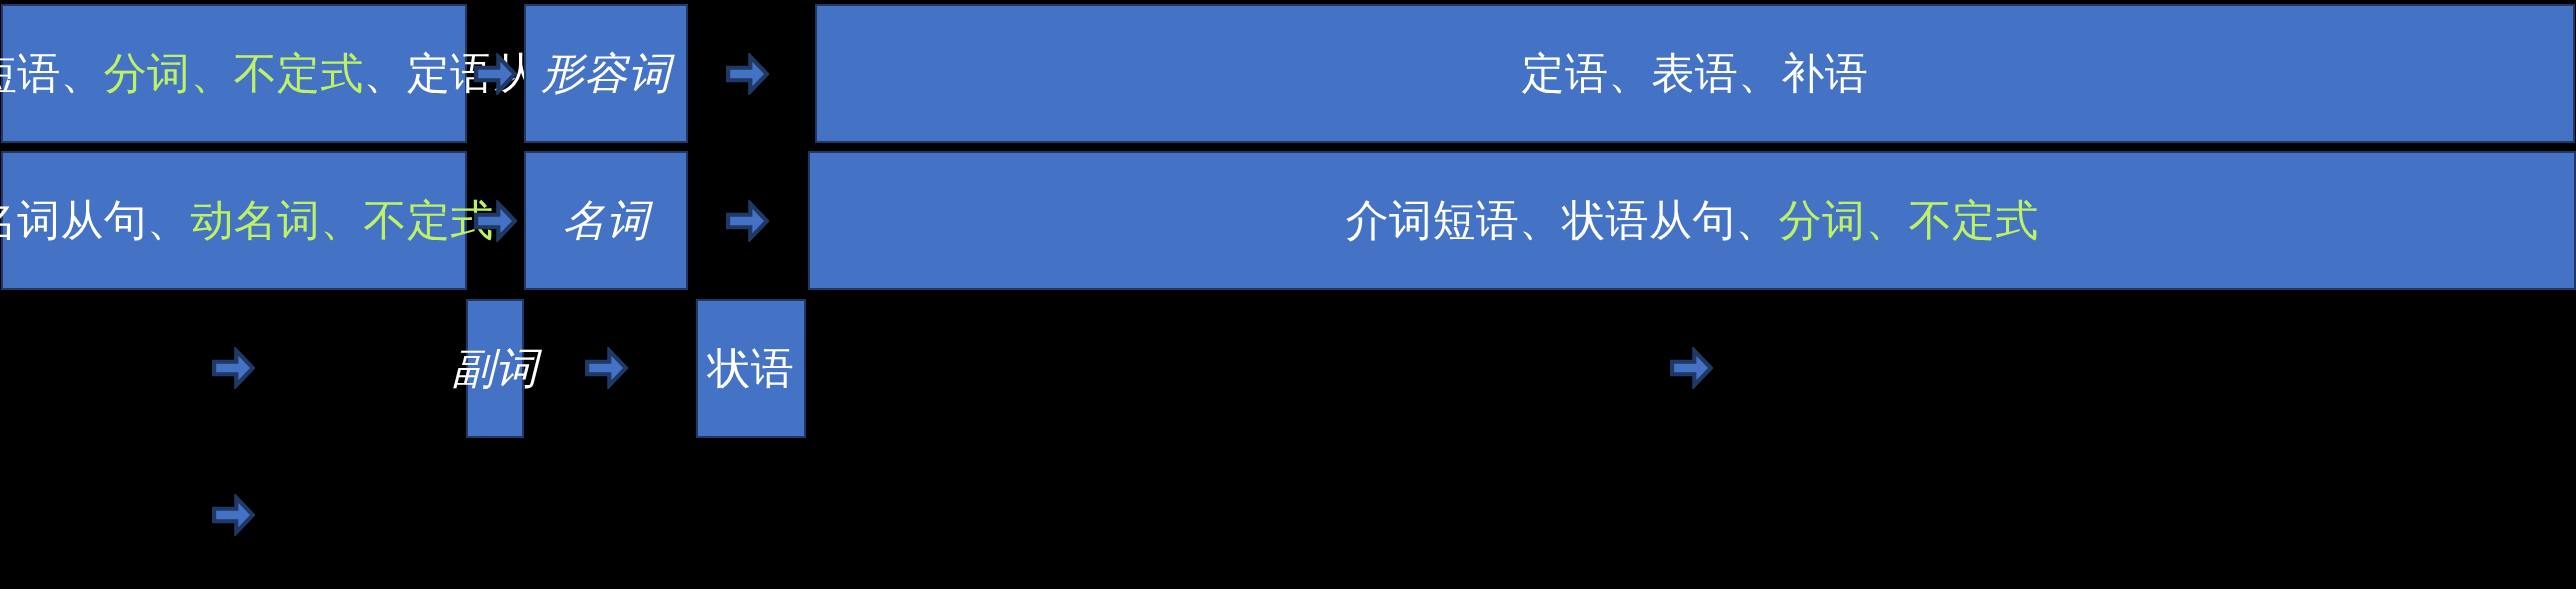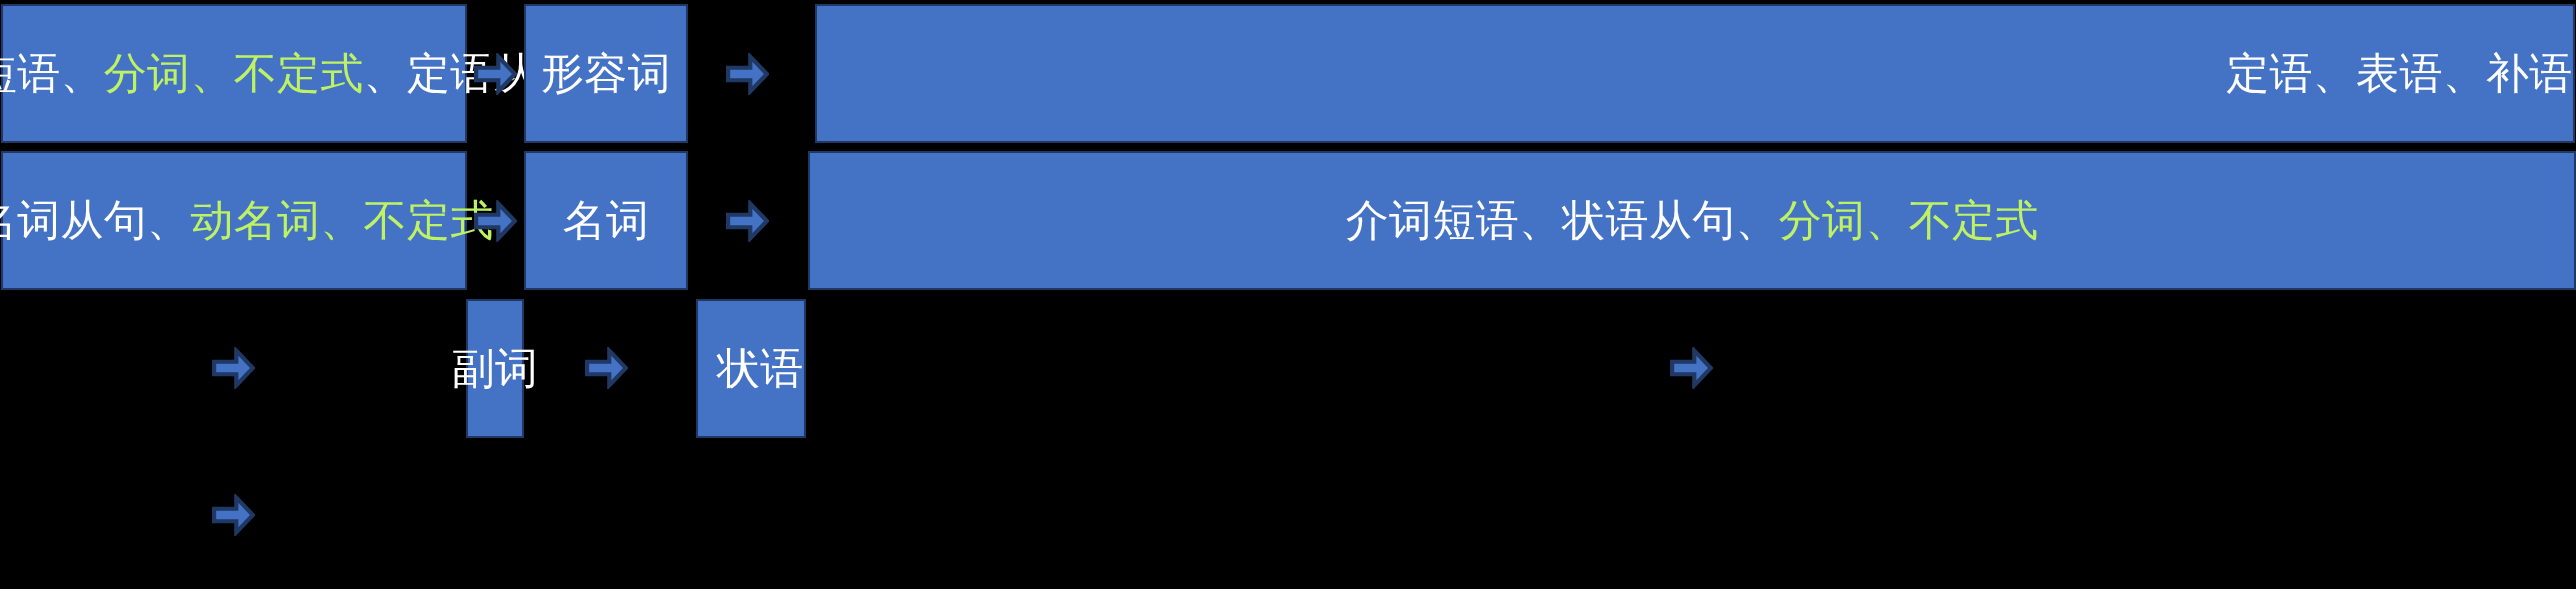--- a/index.html
+++ b/index.html
@@ -27,22 +27,22 @@
     border:2.8px solid #1F3864;
     box-sizing:border-box;
     width:100%;height:100%;
     display:flex;align-items:center;justify-content:center;
     color:#FFFFFF;
     white-space:nowrap;
     line-height:1;
   }
   
   .c1 .box{ margin-left:1.4px; margin-right:0; }
-  .c3 .box{ margin-left:0;  margin-right:0; }
-  .c5 .box{ margin-left:8px;  margin-right:1.4px;justify-content:flex-end; }
+  .c3 .box{ margin-left:0;  margin-right:0;font-style:italic; }
+  .c5 .box{ margin-left:8px;  margin-right:1.4px; }
 
   .label{
     font-size:43px;
     letter-spacing:0.3px;
     display:inline-block;
   }
   .label .hl{ color:#bef264; }
 
   .arrowcell{
     display:flex;align-items:center;justify-content:center;

